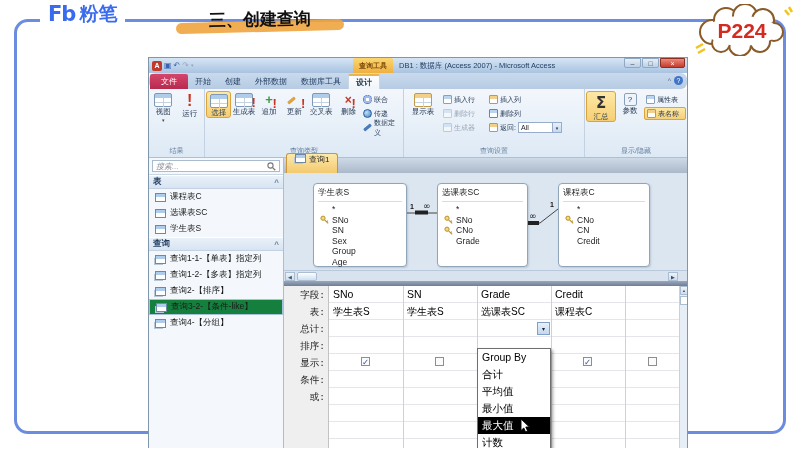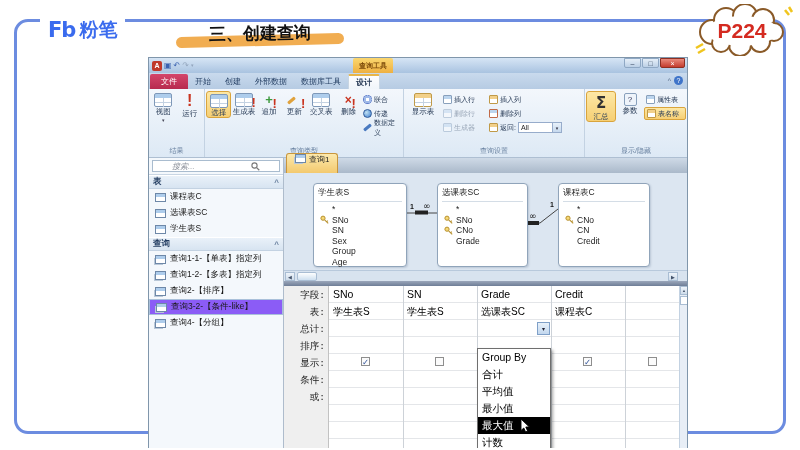--- a/index.html
+++ b/index.html
@@ -3,26 +3,26 @@
 <meta charset="utf-8">
 <style>
   * { margin:0; padding:0; box-sizing:border-box; }
   html,body { width:800px; height:450px; background:#fff; overflow:hidden;
     font-family:"Liberation Sans","DejaVu Sans",sans-serif; }
   .stage { position:relative; width:800px; height:450px; background:#fff; }
 
   
   .frame { position:absolute; left:14px; top:19px; width:772px; height:415px;
     border:3px solid #6c8ce0; border-radius:14px; }
-  .logo { position:absolute; left:40px; top:16px; height:28px; background:#fff;
+  .logo { position:absolute; left:40px; top:0; height:28px; background:#fff;
     display:flex; align-items:center; gap:4px; padding:0 8px; z-index:5; }
   .logo-fb { color:#3a6bee; font-size:21px; font-weight:bold; letter-spacing:-1px;
     font-family:"DejaVu Sans",sans-serif; }
   .logo-cn { color:#3a6bee; font-size:19px; font-weight:bold; }
-  .slide-title { position:absolute; left:170px; top:22px; width:180px; height:26px; z-index:5; text-align:center; }
+  .slide-title { position:absolute; left:170px; top:8px; width:180px; height:26px; z-index:5; text-align:center; }
   .slide-title .hl { position:absolute; left:6px; top:13px; width:168px; height:11px;
     background:#efa43e; border-radius:6px; transform:rotate(-1.5deg); opacity:.9; }
   .slide-title .txt { position:relative; font-size:17px; font-weight:bold; color:#111;
     font-family:"DejaVu Serif",serif; transform:rotate(-1deg); display:inline-block; }
   .badge { position:absolute; left:690px; top:4px; width:104px; height:52px; z-index:6; }
   .badge text { font:bold 21px "Liberation Sans",sans-serif; fill:#d42a20; }
 
   
   .win { position:absolute; left:148px; top:57px; width:540px; height:391px;
     border:1px solid #8096ab; border-bottom:none; background:#fff; display:flex; flex-direction:column; z-index:4; }
@@ -36,21 +36,21 @@
   .ctx-hdr { position:absolute; left:204px; top:0; width:40px; height:15px;
     background:linear-gradient(#fbd76f,#eeb042); color:#7c4a0a; font-size:7px; font-weight:bold;
     display:flex; align-items:center; justify-content:center; border-radius:2px 2px 0 0; }
   .title-txt { position:absolute; left:250px; top:0; height:15px; display:flex; align-items:center; font-size:7.5px; }
   .winbtns { position:absolute; right:2px; top:0; display:flex; gap:1px; }
   .wbtn { width:17px; height:10px; font-size:7px; line-height:9px; text-align:center; color:#33445c;
     background:linear-gradient(#e6eff8,#bcd0e6); border:1px solid #8fa8c4; border-radius:0 0 2px 2px; }
   .wbtn.close { width:25px; background:linear-gradient(#e98a7c,#c43c2e); color:#fff; border-color:#8d2f22; }
 
   .tabrow { position:relative; height:16px; background:linear-gradient(#c9daed,#b6cbe3);
-    display:flex; align-items:flex-end; font-size:8px; color:#1f3a5f; flex:none; }
+    display:flex; align-items:flex-end; font-size:8px; color:#1f3a5f; flex:none;border-radius:6px; }
   .ftab { width:38px; height:15px; background:linear-gradient(#d4466b,#b72a4e); color:#fff;
     display:flex; align-items:center; justify-content:center; border-radius:2px 2px 0 0; margin-left:1px; }
   .rtab { height:15px; padding:0 7px; display:flex; align-items:center;margin-top:44px; }
   .rtab.active { background:linear-gradient(#fdfdfe,#f0f5fa); border:1px solid #c8d5e2; border-bottom:none;
     border-top:2px solid #e8b64a; border-radius:2px 2px 0 0; font-weight:bold; color:#2a3d58; }
   .tabrow-right { position:absolute; right:4px; top:3px; display:flex; gap:3px; align-items:center; }
   .mini-hat { color:#5a6f8c; font-size:7px; }
   .help { width:9px; height:9px; border-radius:50%; background:#3f74c9; color:#fff; font-size:7px;
     display:flex; align-items:center; justify-content:center; }
 
@@ -91,26 +91,26 @@
 
   
   .nav { width:135px; border-right:1px solid #aebccc; background:#f4f8fc; display:flex; flex-direction:column; font-size:8.5px; }
   .nav-hdr { height:17px; background:linear-gradient(#f3f8fd,#dfeaf5); border-bottom:1px solid #c3d2e2;
     display:flex; align-items:center; padding:0 4px; font-weight:bold; color:#1f3a5f; font-size:8.5px; }
   .roundbtn { width:10px; height:10px; border:1px solid #9fb2c9; border-radius:50%; font-size:5px;
     display:flex; align-items:center; justify-content:center; color:#44567a; background:#eef4fa; }
   .chev2 { font-size:8px; color:#44567a; }
   .nav-search { height:17px; display:flex; align-items:center; border-bottom:1px solid #c9d6e4; padding:2px 3px; }
   .nav-search .box { flex:1; height:12px; background:#fff; border:1px solid #a9bccf; display:flex; align-items:center;
-    padding:0 19px; color:#8a8f99; font-style:italic; font-size:8px; }
+    padding:0 3px; color:#8a8f99; font-style:italic; font-size:8px; }
   .sec-hdr { height:14px; background:linear-gradient(#e9f1f9,#d7e4f1); border-top:1px solid #fff; border-bottom:1px solid #c3d2e2;
     display:flex; align-items:center; padding:0 4px; font-weight:bold; color:#1f3a5f; }
   .sec-hdr .pin { margin-left:auto; color:#6b82a0; font-size:8px; }
   .nav-item { height:16px; display:flex; align-items:center; gap:4px; padding-left:6px; color:#1a1a1a; }
-  .nav-item.sel { background:#8b5cf6; border:1px solid #a9c0da; }
+  .nav-item.sel { background:#15803d; border:1px solid #a9c0da; }
   .navtbl { width:11px; height:9px; border:1px solid #6e88a8; background:linear-gradient(#aecdec 0 3px,#fff 3px); flex:none; }
   .navqry { width:11px; height:9px; border:1px solid #6e88a8; background:linear-gradient(#aecdec 0 3px,#fff 3px);
     flex:none; position:relative; box-shadow:-2px 2px 0 -1px #b9c8d8; }
 
   
   .main { flex:1; display:flex; flex-direction:column; min-width:0; position:relative; }
   .doctabs { height:15px; background:linear-gradient(#cfdae7,#aab9ca); display:flex; align-items:flex-end; flex:none; }
   .doctab { height:20px; margin-left:2px; padding:0 8px; display:flex; align-items:flex-start; gap:3px;
     background:linear-gradient(#fce9ad,#f3c96e); border:1px solid #c9963c; border-bottom:none;
     border-radius:3px 3px 0 0; font-size:8px; font-weight:normal; color:#222; }
@@ -190,20 +190,21 @@
 
     <div class="titlebar">
       <div class="qat">
         <span class="aicon">A</span>
         <span class="g">▣</span>
         <span class="g">↶</span>
         <span class="g dim">↷</span>
         <span class="g dim" style="font-size:5px">▾</span>
       </div>
       <div class="ctx-hdr">查询工具</div>
+      <div class="title-txt">DB1 : 数据库 (Access 2007) - Microsoft Access</div>
       <div class="winbtns">
         <span class="wbtn">–</span>
         <span class="wbtn">□</span>
         <span class="wbtn close">×</span>
       </div>
     </div>
 
     <div class="tabrow">
       <div class="ftab">文件</div>
       <div class="rtab">开始</div>

